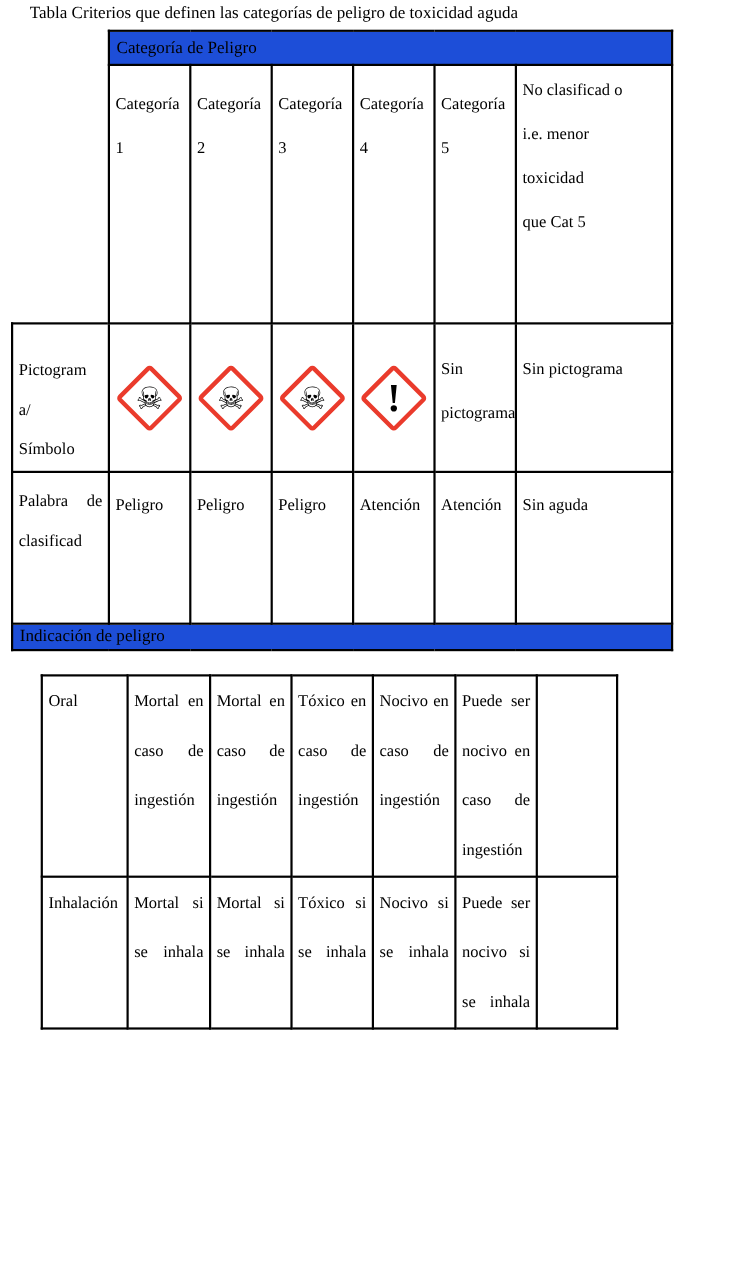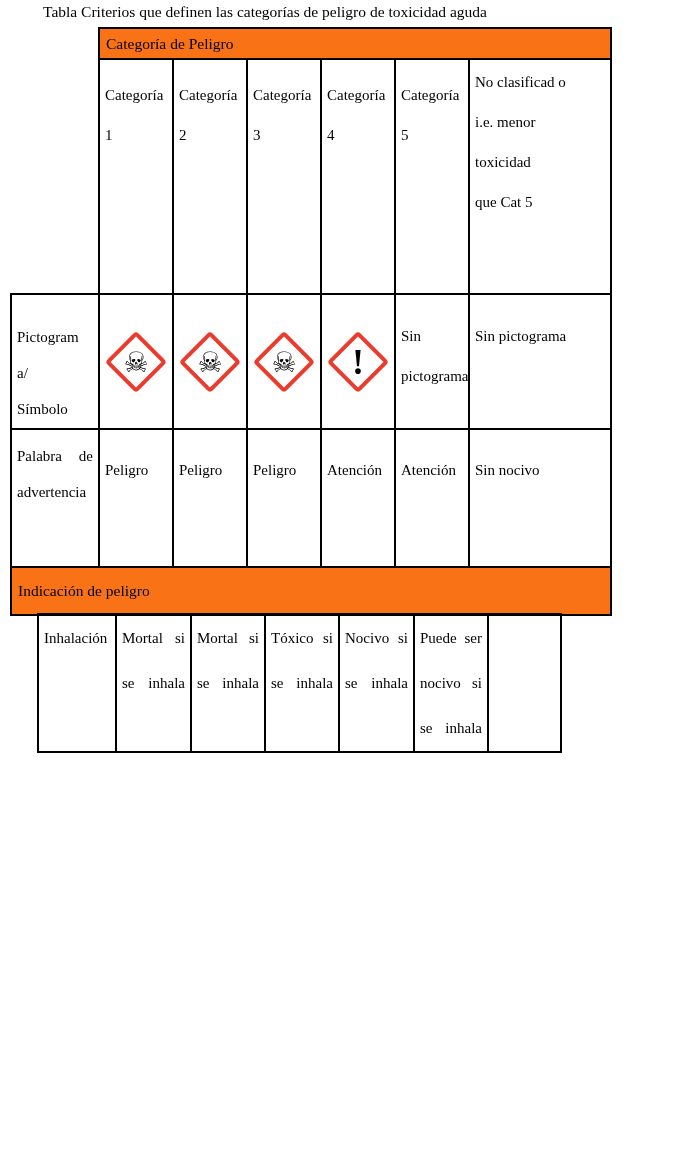--- a/index.html
+++ b/index.html
@@ -1,47 +1,47 @@
 <!DOCTYPE html>
 <html><head>
 <meta charset="utf-8">
 <style>
   html,body{margin:0;padding:0;}
   body{
     width:686px;height:1155px;position:relative;background:#ffffff;
     font-family:"Liberation Serif", serif;color:#000;
   }
   .page-title{
-    position:absolute;left:43px;top:3px;font-size:15.5px;white-space:nowrap;
+    position:absolute;left:27px;top:3px;font-size:15.5px;white-space:nowrap;
   }
   table{border-collapse:collapse;table-layout:fixed;position:absolute;}
   td{
     border:2px solid #000;vertical-align:top;font-size:15px;
     padding:0 5px;overflow:hidden;
   }
   
   #t1{left:10px;top:27px;width:600px;}
   td.ghost{border:none;background:#fff;}
   td.greenbar{
-    background:#f97316;vertical-align:middle;font-size:15.5px;padding-left:6px;margin-top:20px;
+    background:#1d4ed8;vertical-align:middle;font-size:15.5px;padding-left:6px;margin-top:20px;
   }
   td.cathead{
     white-space:pre-line;line-height:40px;padding-top:15px;
     text-align:justify;text-align-last:justify;
   }
   td.cathead.tal-left{text-align:left;text-align-last:left;padding-top:2px;}
   td.rowlabel{
     white-space:pre-line;line-height:36px;
     text-align:justify;text-align-last:justify;
   }
   td.picto-label{padding-top:24px;margin-left:42px;}
   td.picto-cell{vertical-align:middle;text-align:center;}
   td.nopicto{white-space:pre-line;line-height:40px;padding-top:21px;}
   td.signal-label{padding-top:8px;}
-  td.signal-cell{padding-top:22px;line-height:36px;}
+  td.signal-cell{padding-top:12px;line-height:36px;}
   
   #t2{left:37px;top:613px;width:523px;}
   #t2 td{
     white-space:pre-line;line-height:45px;padding-top:1px;
     text-align:justify;text-align-last:justify;
   }
   #t2 td.t2label{text-align:left;text-align-last:left;}
   .diamond-svg{display:inline-block;vertical-align:middle;}
 </style>
 </head>
@@ -107,45 +107,65 @@
         <rect x="11" y="11" width="40" height="40" rx="2" transform="rotate(45 31 31)" fill="#ffffff" stroke="#EA3B2C" stroke-width="4"></rect>
         <text x="31" y="43" text-anchor="middle" font-size="36" font-weight="bold" font-family="Liberation Serif, serif" fill="#000">!</text>
       </svg>
     </td>
     <td class="nopicto">Sin
 pictograma</td>
     <td class="nopicto">Sin pictograma</td>
   </tr>
   <tr style="height:138px">
     <td class="rowlabel signal-label">Palabra de
-advertencia</td>
+clasificad</td>
     <td class="signal-cell">Peligro</td>
     <td class="signal-cell">Peligro</td>
     <td class="signal-cell">Peligro</td>
     <td class="signal-cell">Atención</td>
     <td class="signal-cell">Atención</td>
-    <td class="signal-cell">Sin nocivo</td>
+    <td class="signal-cell">Sin aguda</td>
   </tr>
-  <tr style="height:48px">
+  <tr style="height:24px">
     <td class="greenbar" colspan="7">Indicación de peligro</td>
   </tr>
 </tbody>
   </table>
 
 <table id="t2">
   <colgroup>
     <col style="width:78px">
       <col style="width:75px">
       <col style="width:74px">
     <col style="width:74px">
       <col style="width:75px">
       <col style="width:74px">
     <col style="width:73px">
   </colgroup>
   <tbody>
+      <tr style="height:135px">
+    <td class="t2label">Oral</td>
+    <td>Mortal en
+caso de
+ingestión</td>
+    <td>Mortal en
+caso de
+ingestión</td>
+    <td>Tóxico en
+caso de
+ingestión</td>
+    <td>Nocivo en
+caso de
+ingestión</td>
+    <td>Puede ser
+nocivo en
+caso de
+ingestión</td>
+    <td></td>
+  </tr>
   <tr style="height:104px">
     <td class="t2label">Inhalación</td>
     <td>Mortal si
 se inhala</td>
     <td>Mortal si
 se inhala</td>
     <td>Tóxico si
 se inhala</td>
     <td>Nocivo si
 se inhala</td>

